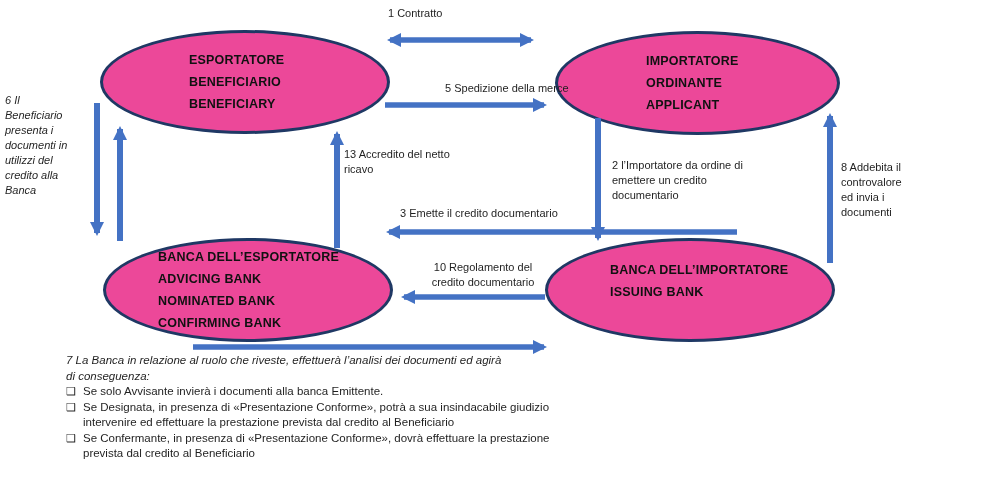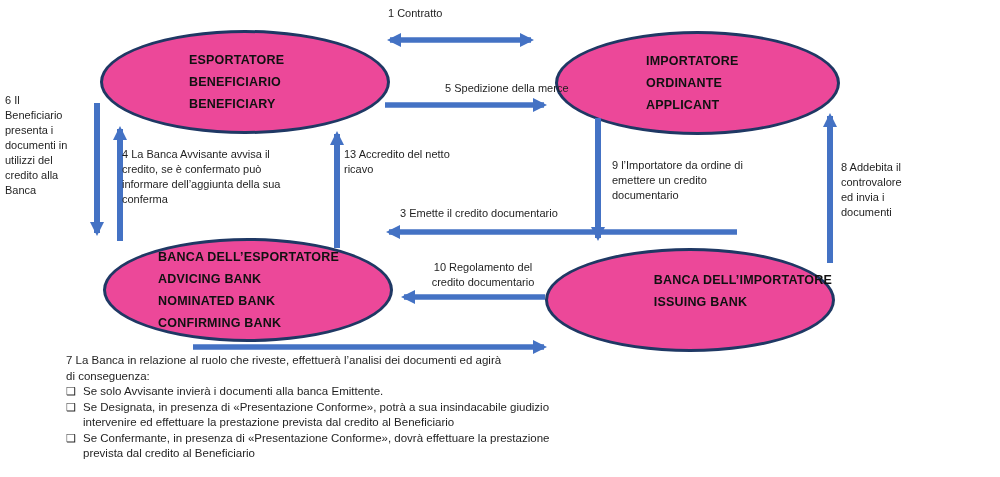--- a/index.html
+++ b/index.html
@@ -13,21 +13,21 @@
   }
   .node-text{
     font-weight:bold;font-size:12.5px;line-height:22px;color:#111111;
     white-space:pre-line;letter-spacing:.2px;
   }
   .lbl{
     position:absolute;font-size:11px;line-height:15px;color:#1f1f1f;
     white-space:pre-line;
   }
   .note{position:absolute;font-size:11.5px;line-height:15.5px;color:#1f1f1f;}
-  .note-heading{white-space:pre-line;}
+  .note-heading{white-space:pre-line;font-style:italic;}
   .bullet-row{display:flex;align-items:flex-start;}
   .bullet-glyph{width:17px;flex:0 0 17px;font-size:11px;line-height:15.5px;}
   .bullet-text{flex:1;}
   svg.arrows{position:absolute;left:0;top:0;pointer-events:none;}
 </style>
 </head>
 <body>
 
 <div id="canvas">
 
@@ -43,21 +43,21 @@
 APPLICANT</div>
   </div>
 
   <div class="node" style="left:103px;top:238px;width:290px;height:104px;">
     <div class="node-text" style="padding-left:52px;">BANCA DELL’ESPORTATORE
 ADVICING BANK
 NOMINATED BANK
 CONFIRMING BANK</div>
   </div>
 
-  <div class="node" style="left:545px;top:248px;width:290px;height:104px;justify-content:flex-end;">
+  <div class="node" style="left:545px;top:238px;width:290px;height:104px;">
     <div class="node-text" style="padding-left:62px;align-self:flex-start;padding-top:18px;">BANCA DELL’IMPORTATORE
 ISSUING BANK</div>
   </div>
 
   <svg class="arrows" width="1000" height="477" viewBox="0 0 1000 477">
     <defs>
       <marker id="head" markerUnits="userSpaceOnUse" markerWidth="16" markerHeight="16" refX="11" refY="7" orient="auto">
         <path d="M0,0 L14,7 L0,14 Z" fill="#4472C4"></path>
       </marker>
     </defs>
@@ -81,32 +81,28 @@
 
     <line x1="337" y1="248" x2="337" y2="134" stroke="#4472C4" stroke-width="6" marker-end="url(#head)"></line>
 
     <line x1="193" y1="347" x2="544" y2="347" stroke="#4472C4" stroke-width="5.5" marker-end="url(#head)"></line>
   </svg>
 
   <div class="lbl" style="left:388px;top:6px;">1 Contratto</div>
 
   <div class="lbl" style="left:398px;top:81px;margin-left:47px;">5 Spedizione della merce</div>
 
-  <div class="lbl" style="left:612px;top:158px;width:190px;">9 l’Importatore da ordine di
+  <div class="lbl" style="left:612px;top:158px;width:190px;">2 l’Importatore da ordine di
 emettere un credito
 documentario</div>
 
   <div class="lbl" style="left:400px;top:206px;">3 Emette il credito documentario</div>
 
-  <div class="lbl" style="left:122px;top:147px;width:215px;">4 La Banca Avvisante avvisa il
-credito, se è confermato può
-informare dell’aggiunta della sua
-conferma</div>
 
-  <div class="lbl" style="left:5px;top:93px;width:85px;">6 Il
+  <div class="lbl" style="left:5px;top:93px;width:85px;font-style:italic;">6 Il
 Beneficiario
 presenta i
 documenti in
 utilizzi del
 credito alla
 Banca</div>
 
   <div class="lbl" style="left:841px;top:160px;width:115px;">8 Addebita il
 controvalore
 ed invia i

